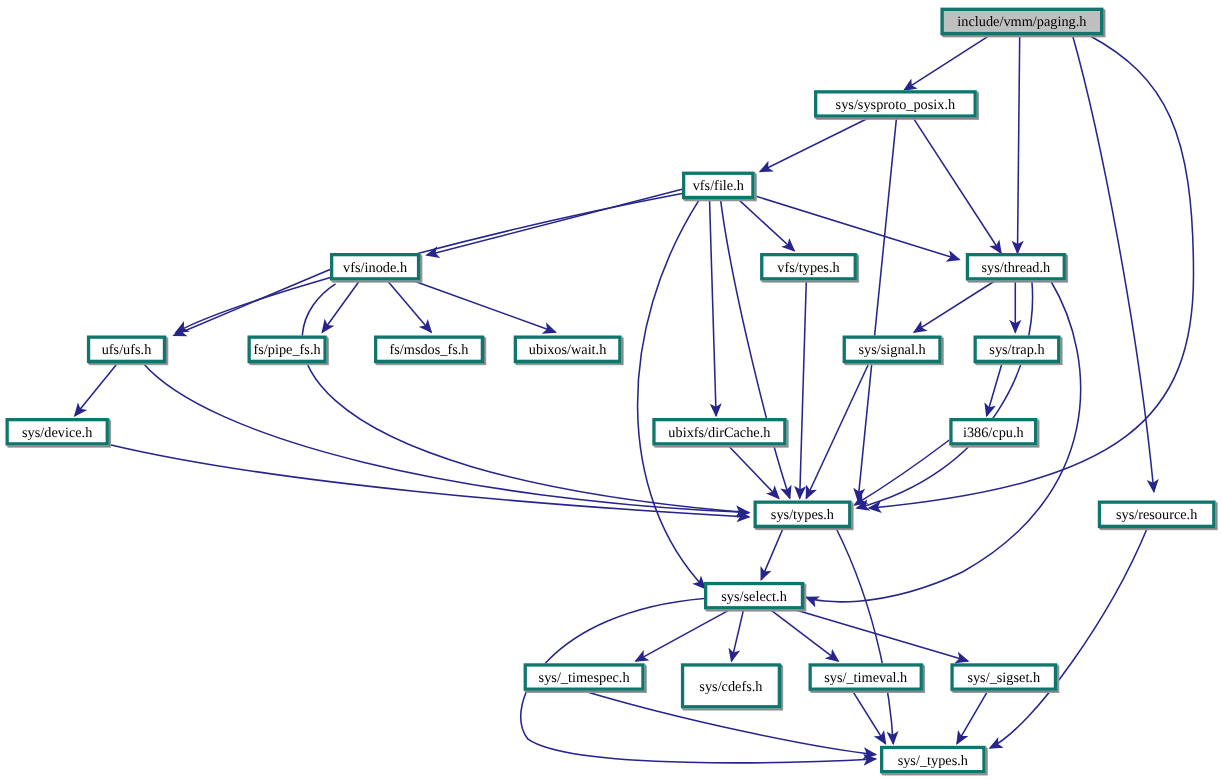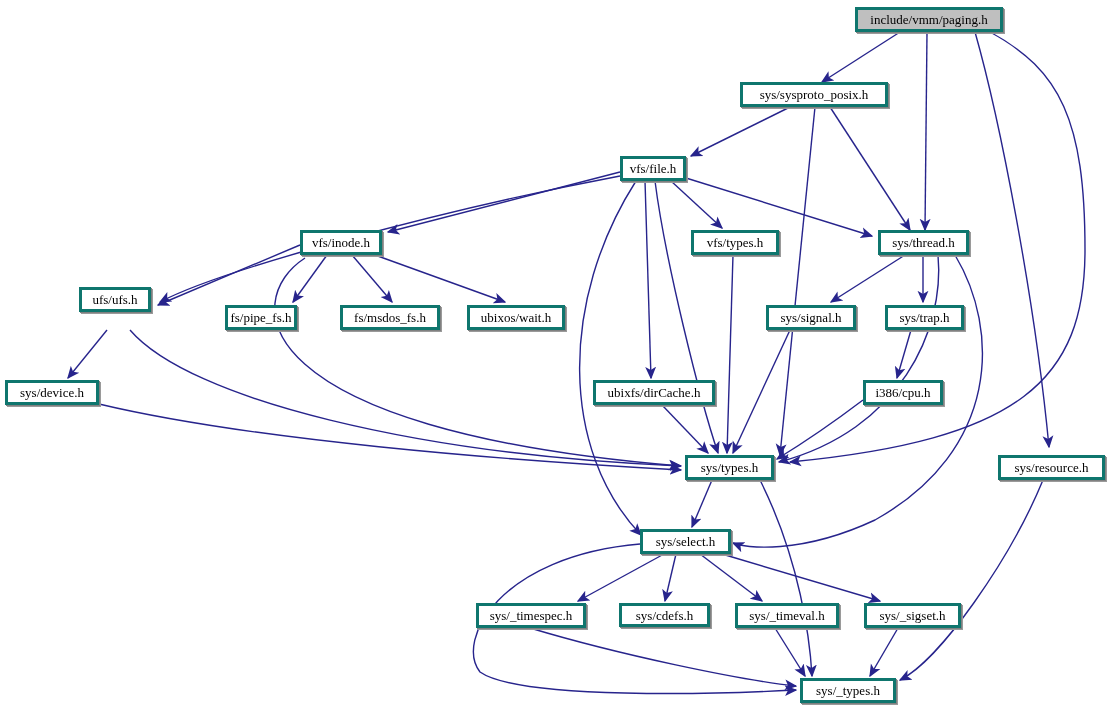--- a/index.html
+++ b/index.html
@@ -80,21 +80,21 @@
       </div>
       <div class="node" style="left: 300px; top: 230px; width: 82px; height: 25px;">
         <span>vfs/inode.h</span>
       </div>
       <div class="node" style="left: 691px; top: 230px; width: 88px; height: 25px;">
         <span>vfs/types.h</span>
       </div>
       <div class="node" style="left: 878px; top: 230px; width: 91px; height: 25px;">
         <span>sys/thread.h</span>
       </div>
-      <div class="node" style="left: 79px; top: 287px; width: 72px; height: 25px; justify-content: center;">
+      <div class="node" style="left: 79px; top: 305px; width: 72px; height: 25px; justify-content: center;">
         <span>ufs/ufs.h</span>
       </div>
       <div class="node" style="left: 225px; top: 305px; width: 72px; height: 25px;">
         <span>fs/pipe_fs.h</span>
       </div>
       <div class="node" style="left: 340px; top: 305px; width: 100px; height: 25px;">
         <span>fs/msdos_fs.h</span>
       </div>
       <div class="node" style="left: 467px; top: 305px; width: 98px; height: 25px;">
         <span>ubixos/wait.h</span>
@@ -119,21 +119,21 @@
       </div>
       <div class="node" style="left: 998px; top: 455px; width: 107px; height: 25px;">
         <span>sys/resource.h</span>
       </div>
       <div class="node" style="left: 640px; top: 529px; width: 91px; height: 25px;">
         <span>sys/select.h</span>
       </div>
       <div class="node" style="left: 476px; top: 603px; width: 110px; height: 25px;">
         <span>sys/_timespec.h</span>
       </div>
-      <div class="node" style="left: 619px; top: 603px; width: 91px; height: 24px;">
+      <div class="node" style="left: 619px; top: 603px; width: 91px; height: 41px;">
         <span>sys/cdefs.h</span>
       </div>
       <div class="node" style="left: 735px; top: 603px; width: 104px; height: 25px;">
         <span>sys/_timeval.h</span>
       </div>
       <div class="node" style="left: 864px; top: 603px; width: 97px; height: 25px;">
         <span>sys/_sigset.h</span>
       </div>
       <div class="node" style="left: 800px; top: 678px; width: 96px; height: 25px;">
         <span>sys/_types.h</span>

